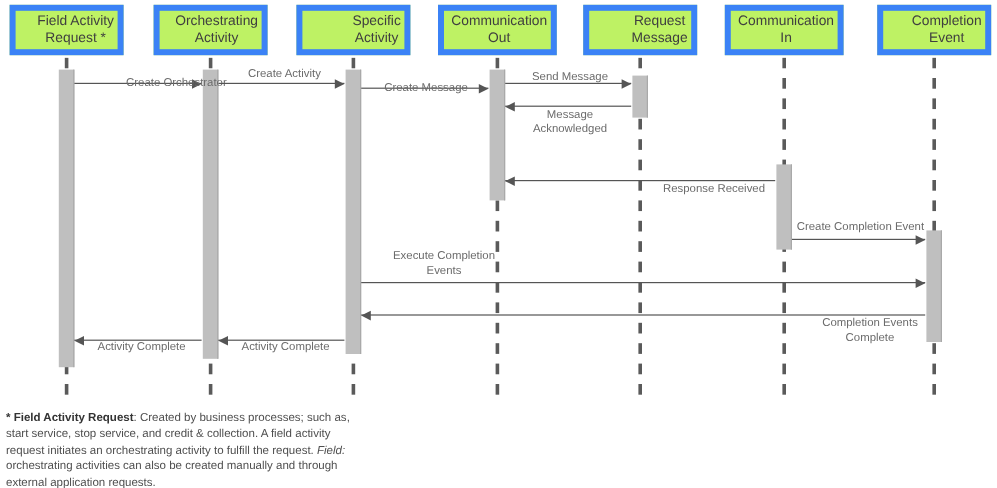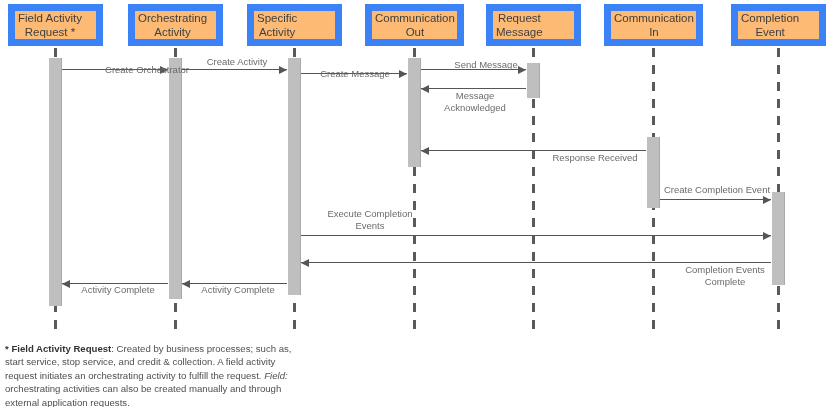--- a/index.html
+++ b/index.html
@@ -17,25 +17,25 @@
   #diagram {
     position: relative;
     width: 831px;
     height: 407px;
   }
 
   
   .lifeline-head {
     position: absolute;
     box-sizing: border-box;
-    border: 7px solid #3b82f6;
-    background: #fdba74;
+    border: 5px solid #3b82f6;
+    background: #bef264;
     display: flex;
     align-items: center;
-    justify-content: flex-start;
+    justify-content: flex-end;
     text-align: center;
     font-size: 11.5px;
     line-height: 14px;
     color: #3f3f3f;
     padding: 2px 3px;
   }
   .lifeline-head span { display: block; }
 
   
   .lifeline-line {
@@ -166,21 +166,21 @@
     <div class="arrow-head right" style="top: 66px; left: 160px;"></div>
     <div class="msg-label" style="left: 62px; top: 64px; width: 110px; padding-left: 30px;">Create Orchestrator</div>
     <div class="msg-line" style="left: 182px; top: 69px; width: 105px;"></div>
     <div class="arrow-head right" style="top: 66px; left: 279px;"></div>
     <div class="msg-label" style="left: 182px; top: 56px; width: 110px;">Create Activity</div>
     <div class="msg-line" style="left: 301px; top: 73px; width: 106px;"></div>
     <div class="arrow-head right" style="top: 70px; left: 399px;"></div>
     <div class="msg-label" style="left: 300px; top: 68px; width: 110px;">Create Message</div>
     <div class="msg-line" style="left: 421px; top: 69px; width: 105px;"></div>
     <div class="arrow-head right" style="top: 66px; left: 518px;"></div>
-    <div class="msg-label" style="left: 431px; top: 59px; width: 110px;">Send Message</div>
+    <div class="msg-label" style="left: 420px; top: 59px; width: 110px;">Send Message</div>
     <div class="msg-line" style="left: 421px; top: 88px; width: 105px;"></div>
     <div class="arrow-head left" style="top: 85px; left: 421px;"></div>
     <div class="msg-label" style="left: 420px; top: 90px; width: 110px;">Message
 Acknowledged</div>
     <div class="msg-line" style="left: 421px; top: 150px; width: 225px;"></div>
     <div class="arrow-head left" style="top: 147px; left: 421px;"></div>
     <div class="msg-label" style="left: 540px; top: 152px; width: 110px;">Response Received</div>
     <div class="msg-line" style="left: 660px; top: 199px; width: 111px;"></div>
     <div class="arrow-head right" style="top: 196px; left: 763px;"></div>
     <div class="msg-label" style="left: 655px; top: 184px; width: 124px;">Create Completion Event</div>

